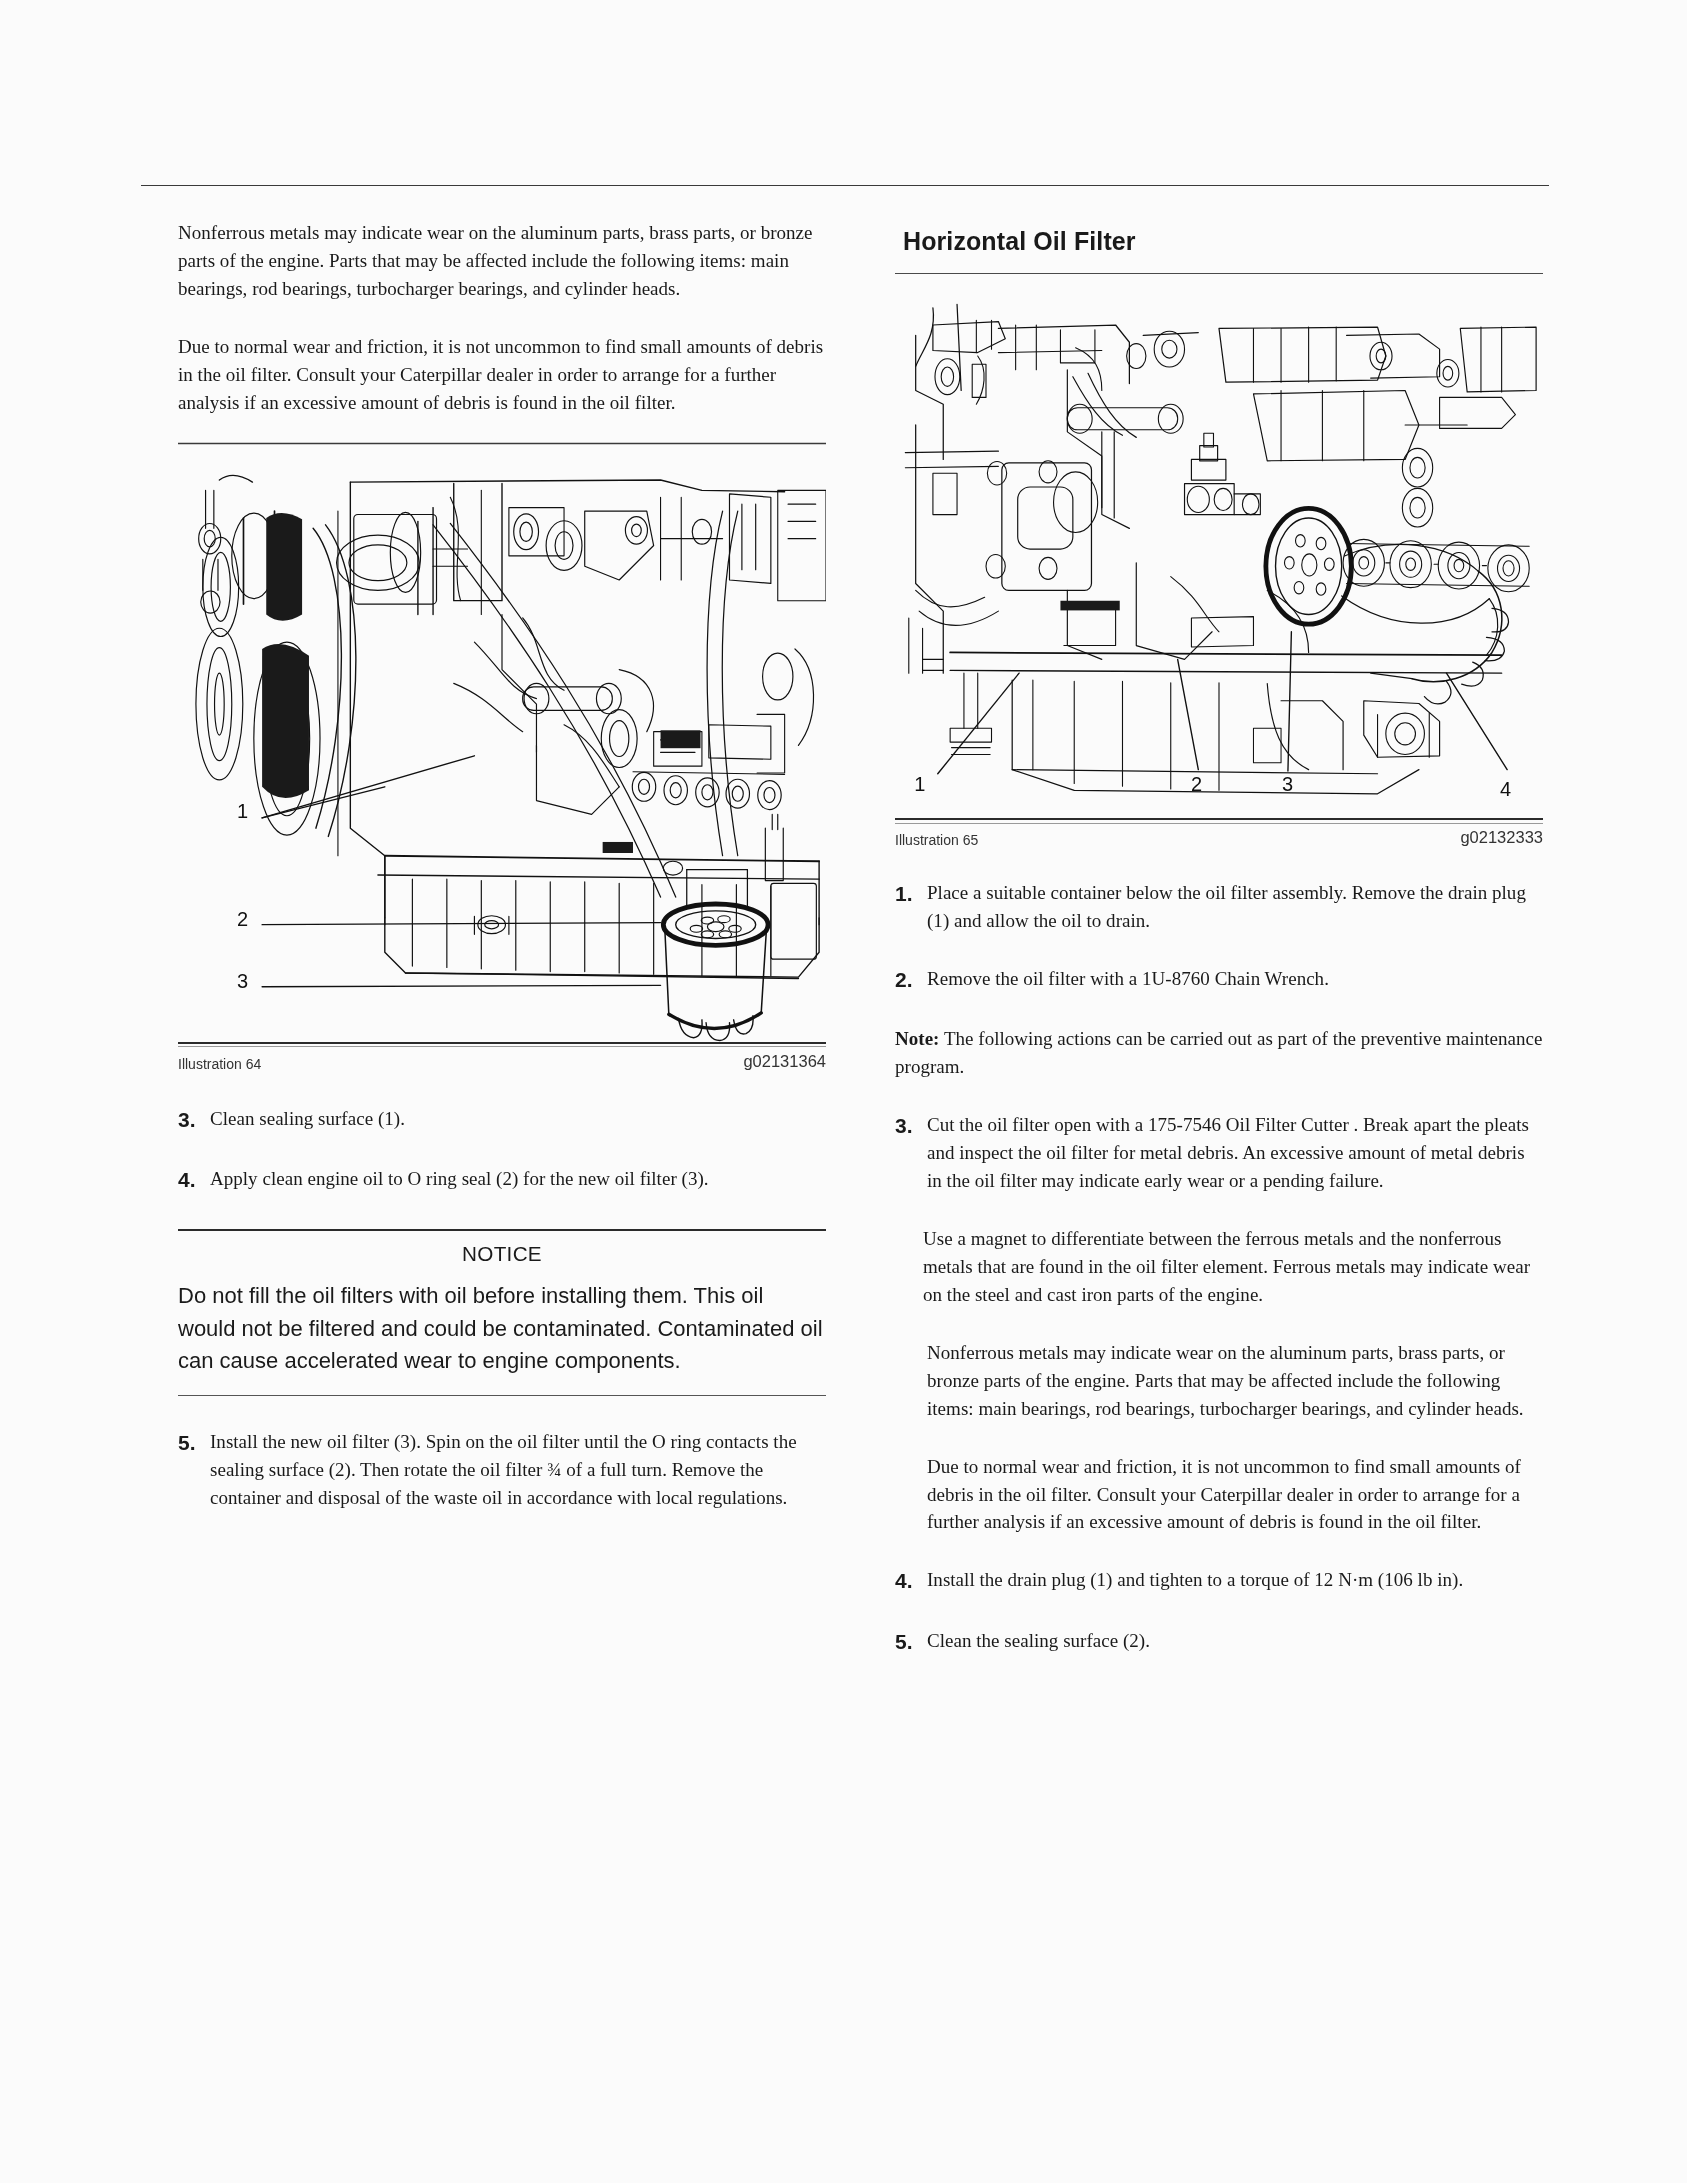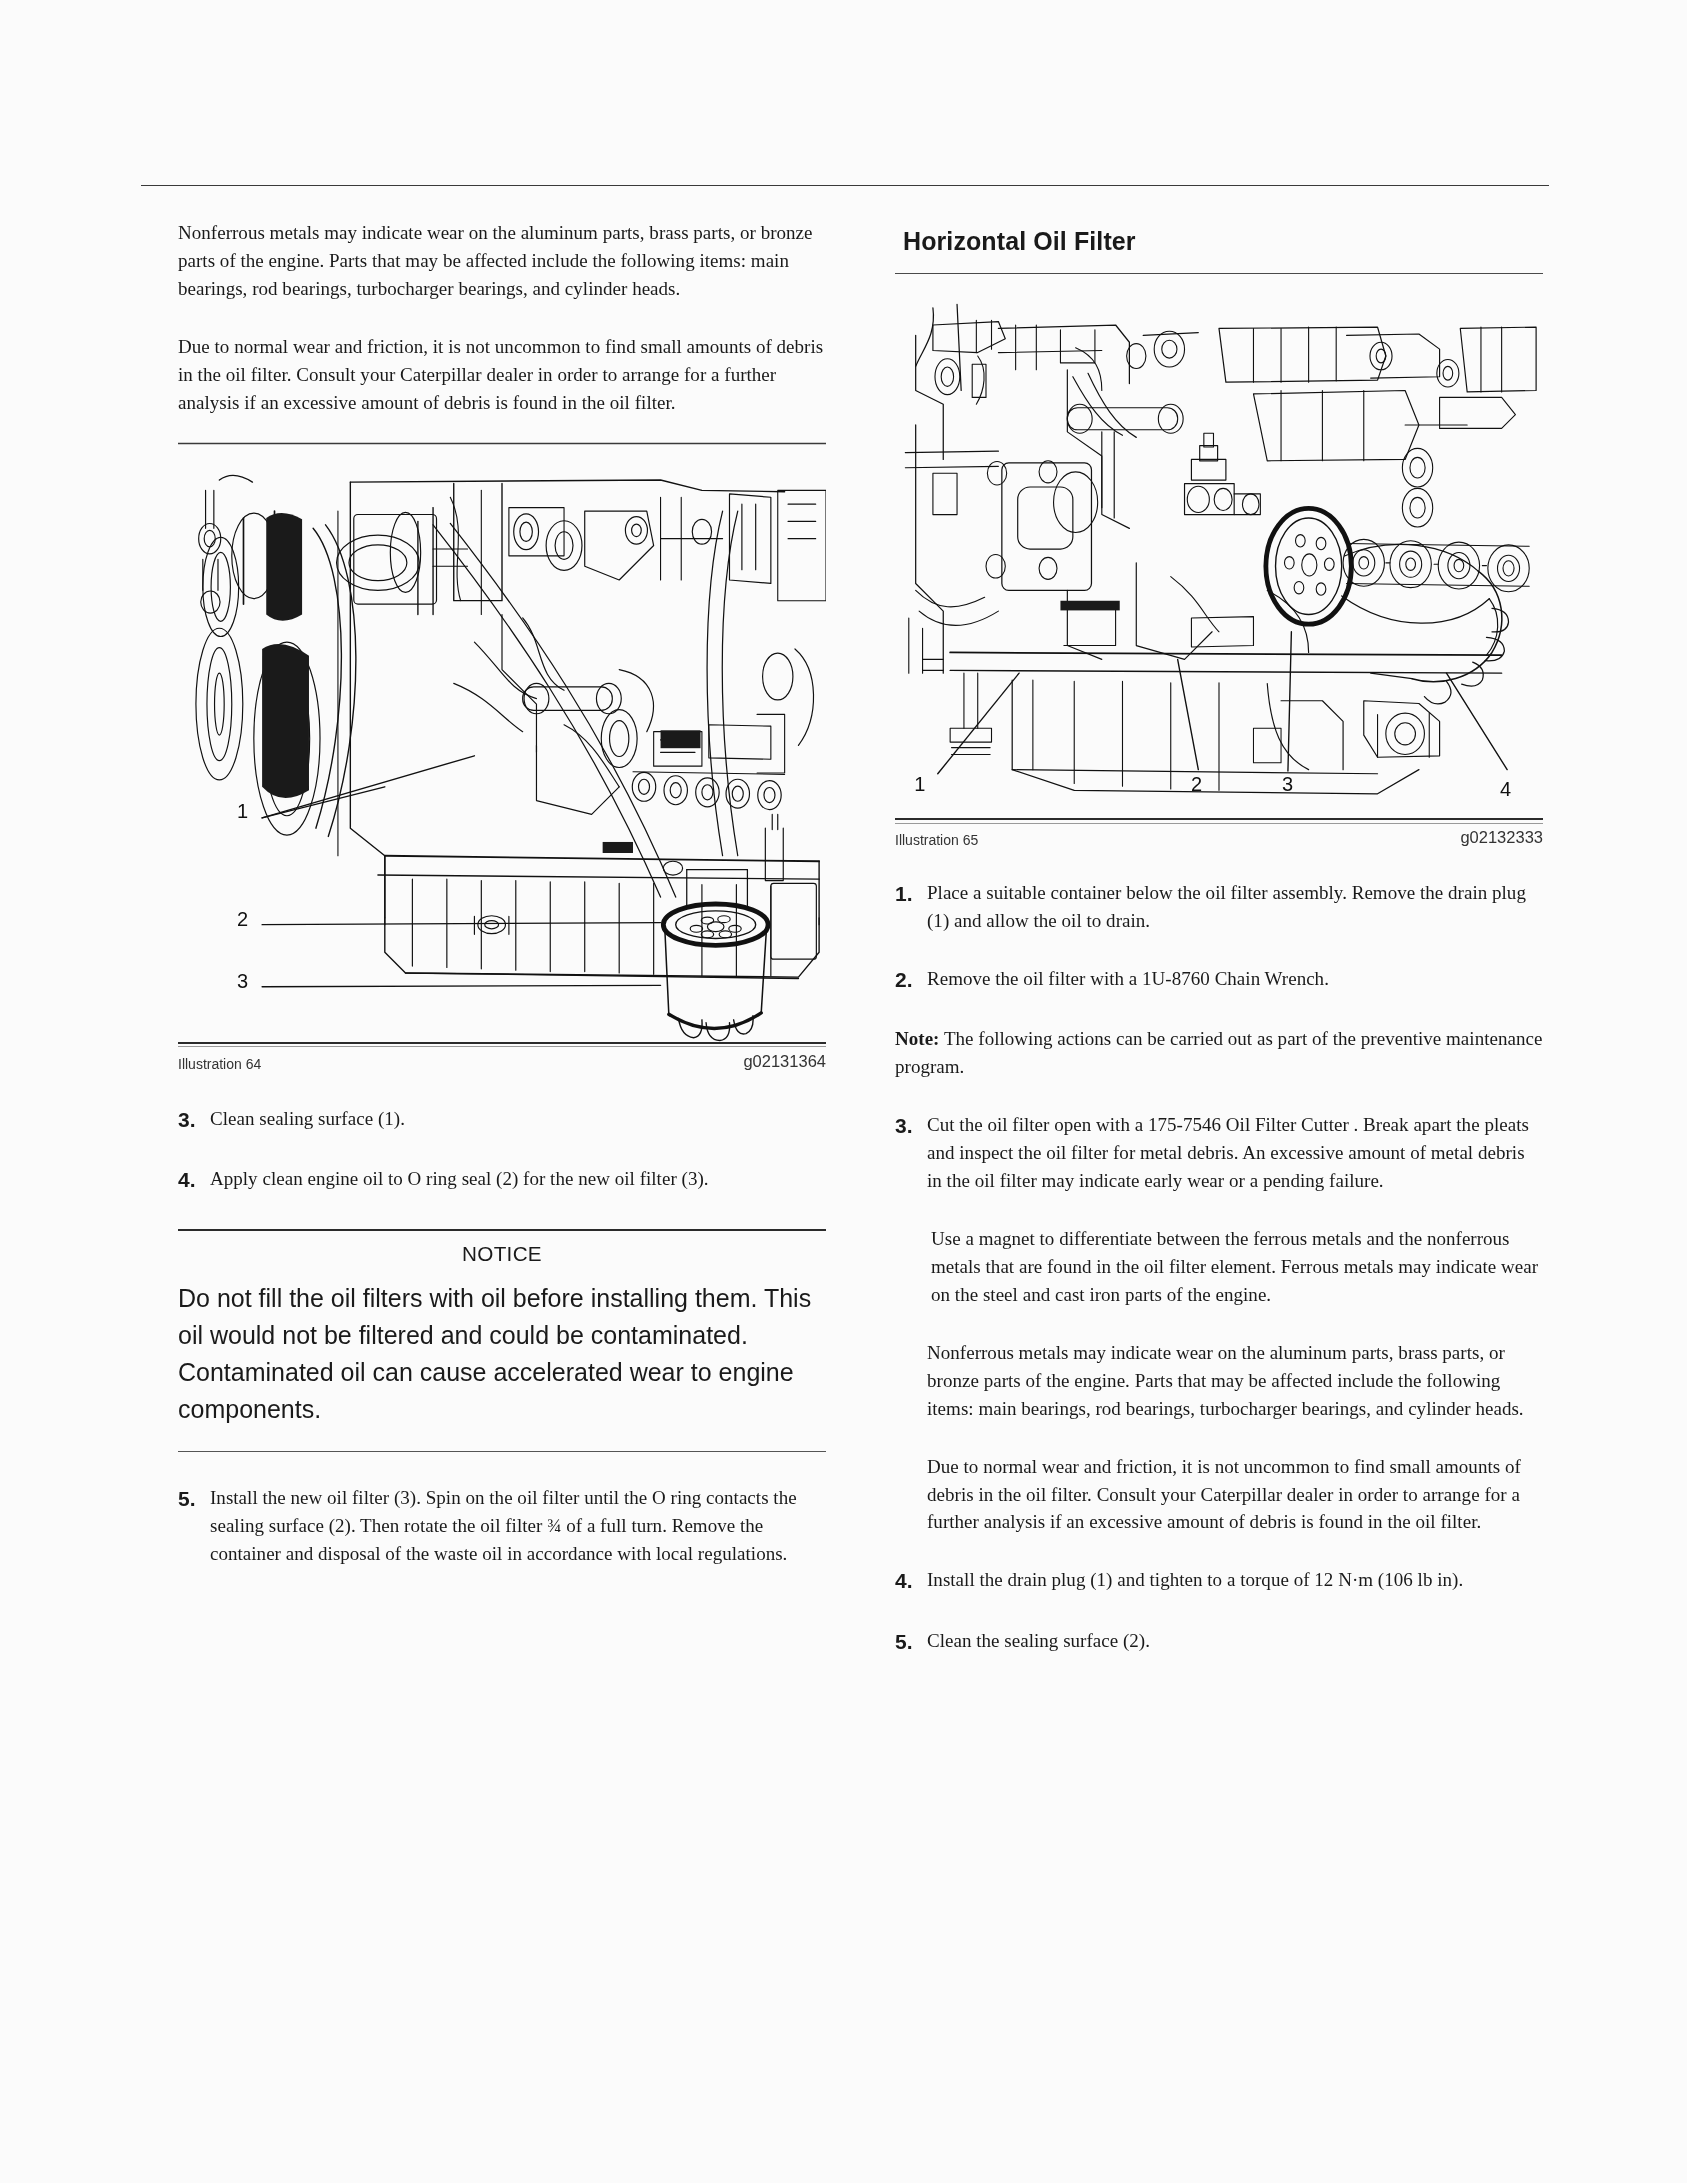--- a/index.html
+++ b/index.html
@@ -116,23 +116,23 @@
     border-top: 1.4px solid #555;
     width: 100%;
   }
   .notice-title {
     text-align: center;
     font-size: 20.7px;
     margin: 11px 0 14px 0;
     letter-spacing: 0.3px;
   }
   .notice-body {
-    font-size: 25px;
+    font-size: 22px;
     line-height: 1.47;
-    margin: 0 0 24px 0;
+    margin: 0 0 18px 0;
   }
 
   
   .fig-caption-rule {
     border-top: 2.1px solid #2b2b2b;
     width: 100%;
     margin-bottom: 2.8px;
   }
   .fig-caption-rule2 {
     border-top: 0.7px solid #9a9a9a;
@@ -565,21 +565,21 @@
     <div class="para-gap"></div>
 
     <div class="step">
       <div class="step-num">3.</div>
       <div class="step-body">
           <div class="step-text">Cut the oil filter open with a 175-7546 Oil Filter Cutter . Break apart the pleats and inspect the oil filter for metal debris. An excessive amount of metal debris in the oil filter may indicate early wear or a pending failure.</div>
         </div>
     </div>
 
     <div class="para-gap"></div>
-    <p class="body" style="margin-left:36px">Use a magnet to differentiate between the ferrous metals and the nonferrous metals that are found in the oil filter element. Ferrous metals may indicate wear on the steel and cast iron parts of the engine.</p>
+    <p class="body" style="margin-left:28px">Use a magnet to differentiate between the ferrous metals and the nonferrous metals that are found in the oil filter element. Ferrous metals may indicate wear on the steel and cast iron parts of the engine.</p>
     <div class="para-gap"></div>
     <p class="body" style="margin-left:32px">Nonferrous metals may indicate wear on the aluminum parts, brass parts, or bronze parts of the engine. Parts that may be affected include the following items: main bearings, rod bearings, turbocharger bearings, and cylinder heads.</p>
     <div class="para-gap"></div>
     <p class="body" style="margin-left:32px">Due to normal wear and friction, it is not uncommon to find small amounts of debris in the oil filter. Consult your Caterpillar dealer in order to arrange for a further analysis if an excessive amount of debris is found in the oil filter.</p>
 
     <div class="para-gap"></div>
 
     <div class="step">
       <div class="step-num">4.</div>
       <div class="step-body">

